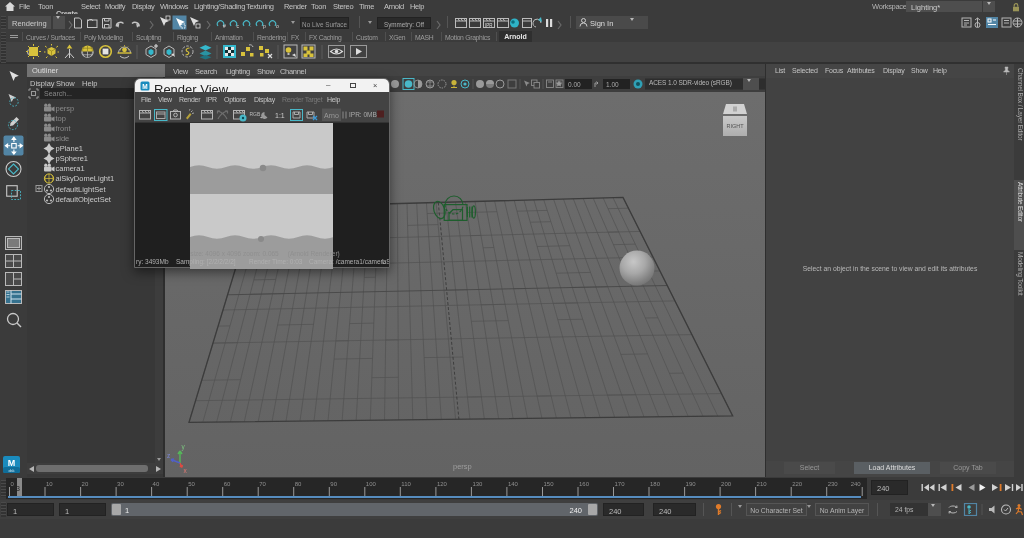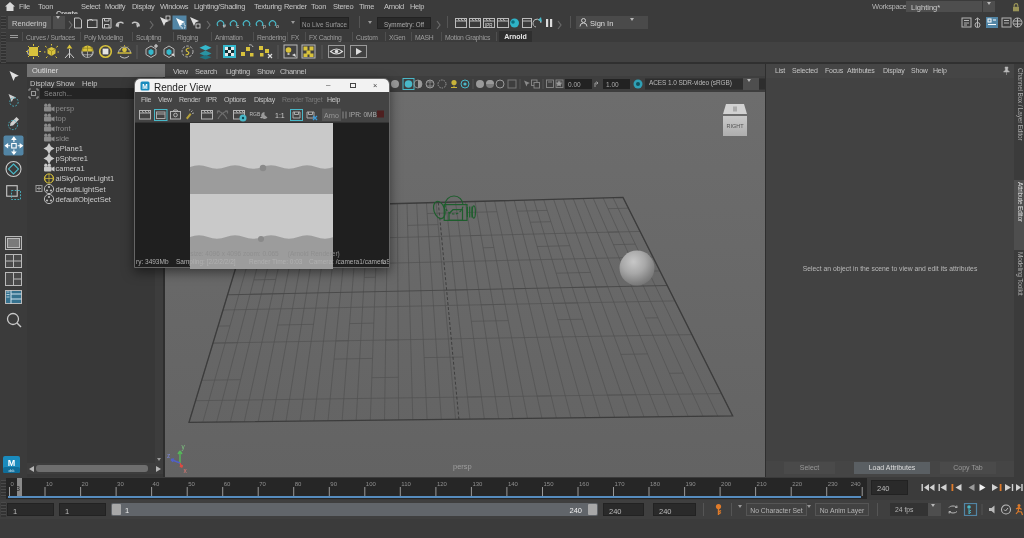--- a/index.html
+++ b/index.html
@@ -24,21 +24,21 @@
   <path d="M0 4.5 L5 0 L10 4.5 L8.5 4.5 L8.5 9 L1.5 9 L1.5 4.5 Z" fill="#d8d8d8"></path>
  </svg>
  <div class="abs menu" style="left:19px;top:1.5px;">File</div>
  <div class="abs menu" style="left:38px;top:1.5px;">Toon</div>
  <div class="abs menu" style="left:56px;top:9px;font-weight:bold;">Create</div>
  <div class="abs menu" style="left:81px;top:1.5px;">Select</div>
  <div class="abs menu" style="left:105px;top:1.5px;">Modify</div>
  <div class="abs menu" style="left:132px;top:1.5px;">Display</div>
  <div class="abs menu" style="left:160px;top:1.5px;">Windows</div>
  <div class="abs menu" style="left:194px;top:1.5px;">Lighting/Shading</div>
- <div class="abs menu" style="left:254px;top:1.5px;">Texturing</div>
+ <div class="abs menu" style="left:246px;top:1.5px;">Texturing</div>
  <div class="abs menu" style="left:284px;top:1.5px;">Render</div>
  <div class="abs menu" style="left:311px;top:1.5px;">Toon</div>
  <div class="abs menu" style="left:333px;top:1.5px;">Stereo</div>
  <div class="abs menu" style="left:359px;top:1.5px;">Time</div>
  <div class="abs menu" style="left:384px;top:1.5px;">Arnold</div>
  <div class="abs menu" style="left:410px;top:1.5px;">Help</div>
  <div class="abs menu" style="left:872px;top:1.5px;color:#b4b4b4;">Workspace:</div>
  <div class="abs" style="left:906px;top:1px;width:76px;height:11px;background:#4e4e4e;font-size:7.5px;color:#ccc;padding:1.5px 0 0 5px;">Lighting*</div>
  <div class="abs" style="left:982px;top:1px;width:13px;height:11px;background:#4e4e4e;border-left:1px solid #3a3a3a;">
         <span style="position:absolute;left:3.5px;top:1px;width:0;height:0;border-left:2.8px solid transparent;border-right:2.8px solid transparent;border-top:3.8px solid #b8b8b8;"></span>
@@ -830,21 +830,21 @@
  </svg>
 </div>
 
 
 <div class="abs" style="left:134px;top:78px;width:256px;height:190px;background:#1f1f1f;box-shadow:0 4px 12px rgba(0,0,0,0.5);border:1px solid #666;border-radius:6px 6px 0 0;" id="renderview">
  <div class="abs" style="left:0;top:0;width:254px;height:13px;background:#f2f2f2;border-radius:5px 5px 0 0;">
   <svg class="abs" style="left:5px;top:2px;" width="10" height="10" viewBox="0 0 10 10">
           <rect x="0.5" y="0.5" width="9" height="9" rx="1.5" fill="#1a8bbd"></rect>
           <text x="5" y="7.5" font-size="6.5" font-weight="bold" fill="#fff" text-anchor="middle" font-family="Liberation Sans">M</text>
         </svg>
-  <span style="position:absolute;left:19px;top:2.5px;font-size:10px;color:#222;">Render View</span>
+  <span style="position:absolute;left:19px;top:2.5px;font-size:13px;color:#222;">Render View</span>
   <span style="position:absolute;left:191px;top:0.5px;font-size:8px;color:#444;">–</span>
   <span style="position:absolute;left:215px;top:3.5px;width:5.5px;height:5.5px;border:1px solid #444;"></span>
   <span style="position:absolute;left:238px;top:1.5px;font-size:7.5px;color:#444;">×</span>
  </div>
  <div class="abs" style="left:0;top:13px;width:254px;height:14px;background:#434343;">
   <span class="rvm" style="left:6px;">File</span>
         <span class="rvm" style="left:23px;">View</span>
         <span class="rvm" style="left:44px;">Render</span>
         <span class="rvm" style="left:71px;">IPR</span>
         <span class="rvm" style="left:89px;">Options</span>

